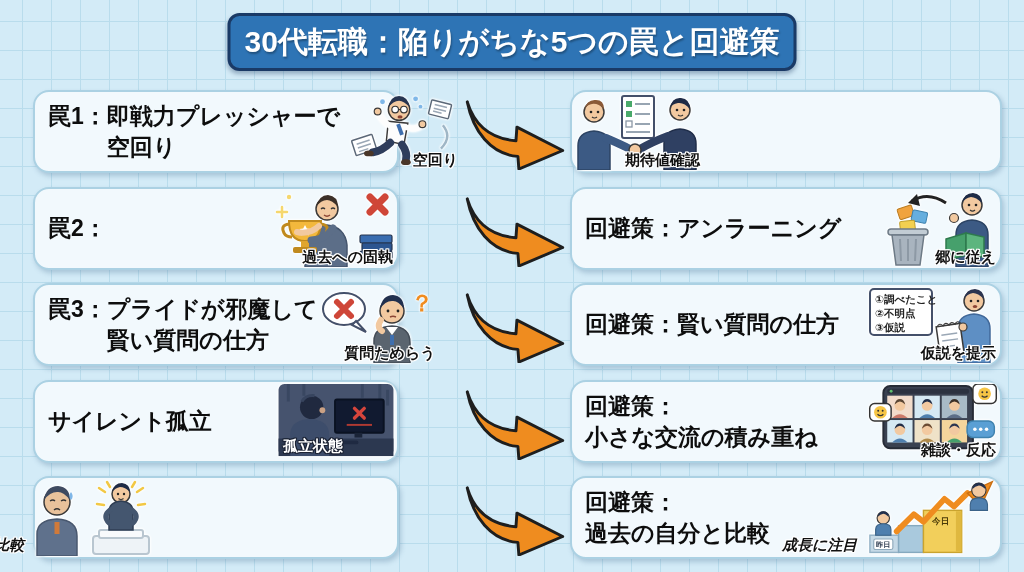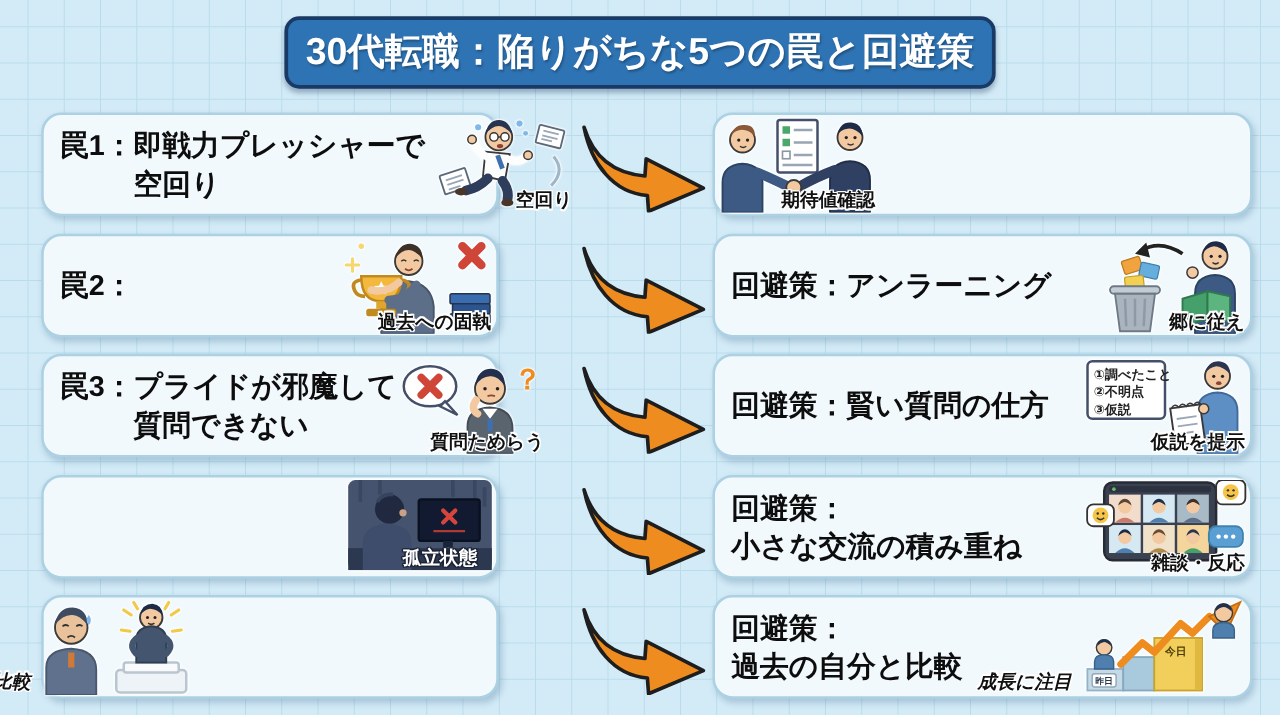--- a/index.html
+++ b/index.html
@@ -39,21 +39,20 @@
   .caption{
     position:absolute;right:4px;bottom:1px;font-size:15px;font-weight:700;
     color:#111;white-space:nowrap;
     text-shadow:-1px -1px 0 #fff,1px -1px 0 #fff,-1px 1px 0 #fff,1px 1px 0 #fff,
                 -1px 0 0 #fff,1px 0 0 #fff,0 -1px 0 #fff,0 1px 0 #fff;
   }
   .caption-dark{
     color:#fff;right:auto;left:8px;bottom:5px;
     text-shadow:-1px -1px 0 #1c2334,1px -1px 0 #1c2334,-1px 1px 0 #1c2334,1px 1px 0 #1c2334,
                 -1px 0 0 #1c2334,1px 0 0 #1c2334,0 -1px 0 #1c2334,0 1px 0 #1c2334;
-    margin-left:39px;
   }
   .caption-left{right:auto;left:-86px;bottom:2px;font-style:italic;}
   .arrow{position:absolute;left:460px;top:6px;}
 </style>
 </head>
 <body>
 
 <div class="canvas">
 
   <div class="title">30代転職：陥りがちな5つの罠と回避策</div>
@@ -199,21 +198,21 @@
       </div>
     </div>
   </div>
 
   <div class="row" style="top:283px">
     <div class="box trap-box">
       <div class="box-text">
         <span class="label">罠3：</span>
         <span class="lines">
           <span>プライドが邪魔して</span>
-          <span>質問できない</span>
+          <span>賢い質問の仕方</span>
         </span>
       </div>
       <div class="illus">
         <svg width="118" height="76" viewBox="0 0 118 76">
           <ellipse cx="24" cy="22" rx="21" ry="16" fill="#fff" stroke="#44506a" stroke-width="2"></ellipse>
           <path d="M36,34 L46,45 L32,38 Z" fill="#fff" stroke="#44506a" stroke-width="2"></path>
           <path d="M17,15 L31,29 M31,15 L17,29" stroke="#cf4638" stroke-width="6" stroke-linecap="round"></path>
           <text x="102" y="24" font-size="23" font-weight="700" fill="#f08c1f" text-anchor="middle">？</text>
           <circle cx="72" cy="24" r="12" fill="#f2c9a0" stroke="#3a3a3a" stroke-width="1.5"></circle>
           <path d="M60,22 Q62,8 73,8 Q84,9 84,22 Q78,13 72,14 Q65,14 60,22 Z" fill="#22304e"></path>
@@ -259,20 +258,21 @@
         </svg>
         <span class="caption">仮説を提示</span>
       </div>
     </div>
   </div>
 
   <div class="row" style="top:380px">
     <div class="box trap-box">
       <div class="box-text">
         <span class="lines">
+          <span>サイレント孤立</span>
         </span>
       </div>
       <div class="illus">
         <svg width="118" height="74" viewBox="0 0 118 76">
           <rect x="0" y="0" width="118" height="74" rx="6" fill="#46536e"></rect>
           <path d="M10,0 v18 M26,0 v12 M86,0 v14 M104,0 v20 M112,6 v16" stroke="#394761" stroke-width="3"></path>
           <rect x="0" y="56" width="118" height="18" fill="#2c3850"></rect>
           <rect x="58" y="16" width="50" height="34" rx="2" fill="#111a30" stroke="#0a1222" stroke-width="2"></rect>
           <path d="M78,25 L88,35 M88,25 L78,35" stroke="#d6453c" stroke-width="3.5" stroke-linecap="round"></path>
           <path d="M70,42 h26" stroke="#b03a32" stroke-width="2"></path>

